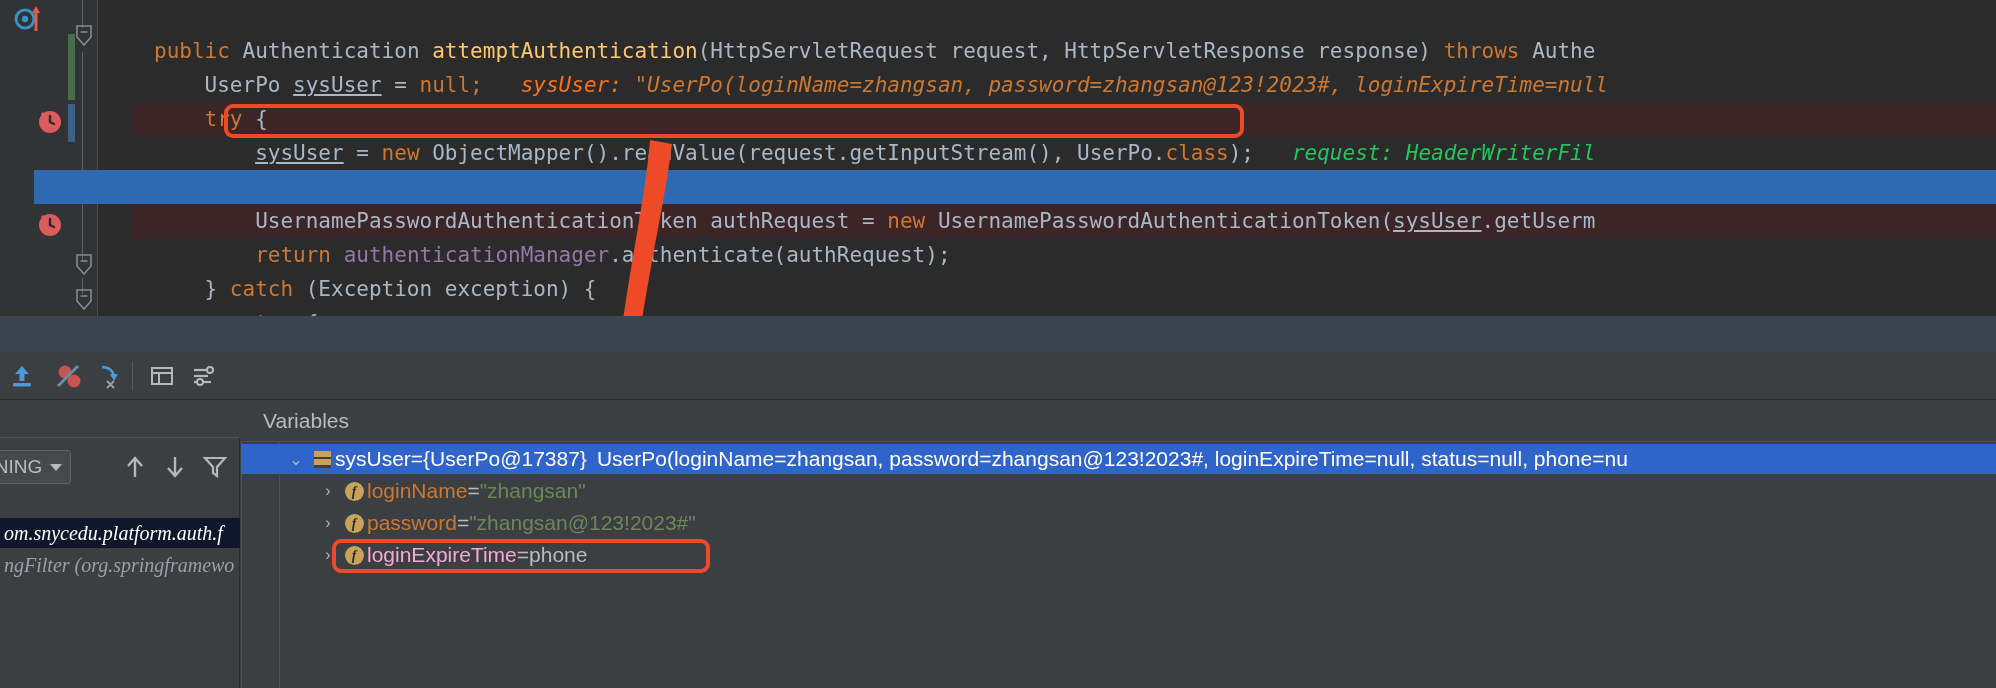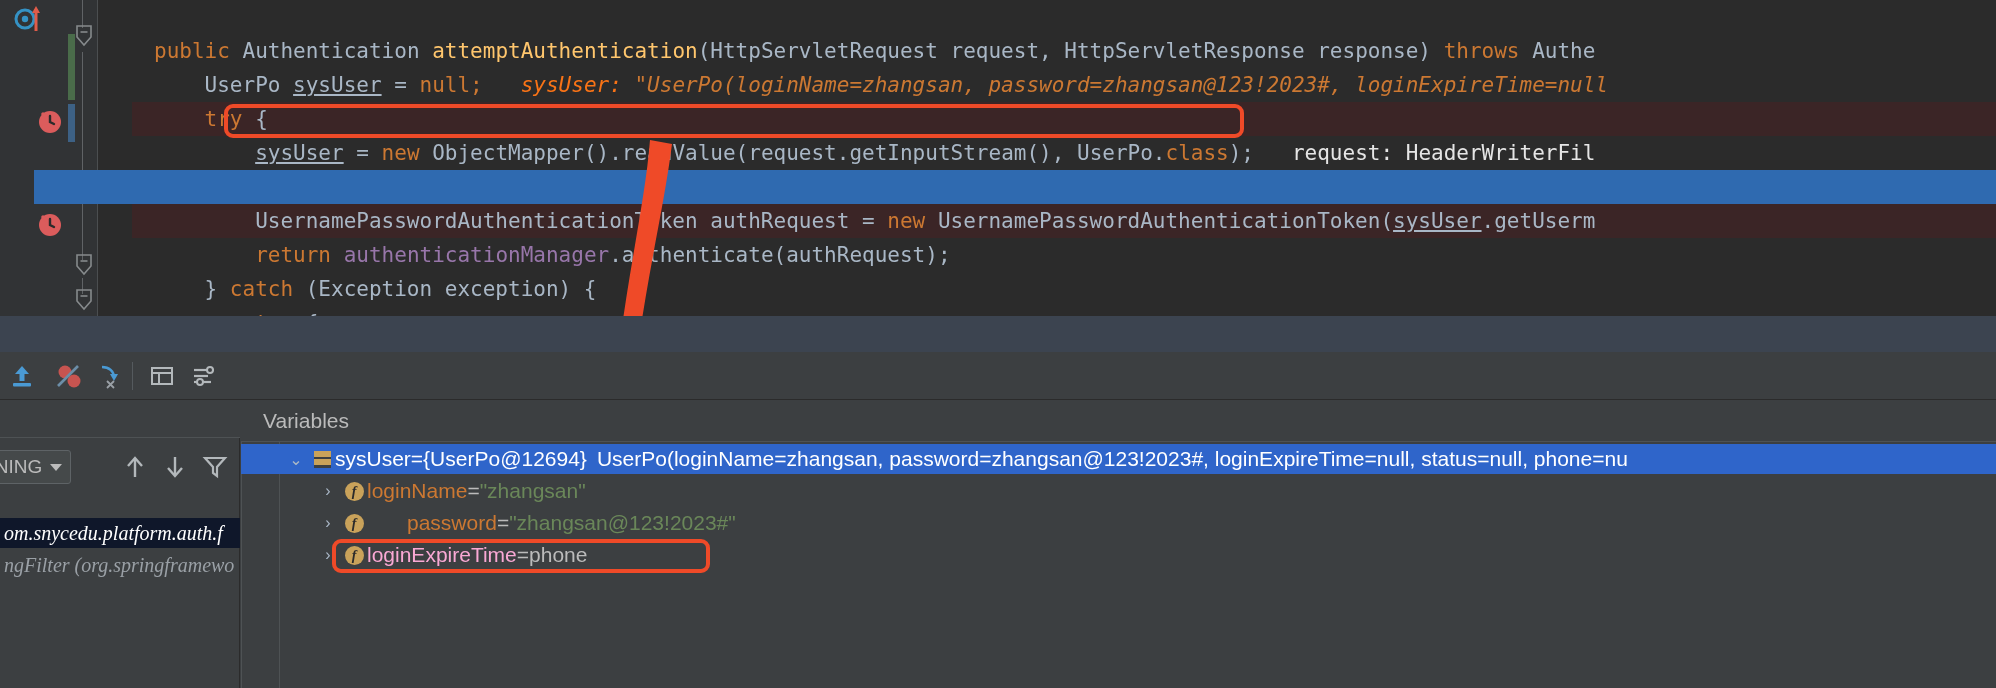--- a/index.html
+++ b/index.html
@@ -46,21 +46,21 @@
   
   .k  { color: #cc7832; }            
   .t  { color: #a9b7c6; }            
   .fn { color: #ffc66d; }
   .u  { text-decoration: underline; } 
   .hint {
     color: #f97316; font-style: italic;
     font-family: "DejaVu Sans Mono", monospace;
   }
   .hintval { color: #cc7832; font-style: italic; }
-  .hintval2 { color: #e5e5e5; }
+  .hintval2 { color: #22c55e; font-style: italic; }
   .mgr { color: #9876aa; }
 
   
   .fold-mark {
     position: absolute; left: 74px; width: 18px; height: 22px;
   }
   .fold-mark svg { display: block; }
   .fold-line {
     position: absolute; left: 82px; width: 1px; background: #606366;
   }
@@ -372,40 +372,40 @@
       <div class="vert-div" style="left:0px;"></div>
       <div class="vert-div" style="left:38px;"></div>
 
       <div class="var-row selected" style="top:44px; padding-left:42px;">
         <span class="twisty">⌄</span>
         <span class="var-icon">
             <span class="obj-badge"></span>
           </span>
         <span>sysUser</span>
         <span> = </span>
-        <span>{UserPo@12694}</span>
+        <span>{UserPo@17387}</span>
         <span style="padding-left:10px;">UserPo(loginName=zhangsan, password=zhangsan@123!2023#, loginExpireTime=null, status=null, phone=nu</span>
       </div>
 
       <div class="var-row" style="top:76px; padding-left:74px;">
         <span class="twisty">›</span>
         <span class="var-icon">
             <span class="field-badge">f</span>
           </span>
         <span style="color:#cc7832;">loginName</span>
         <span> = </span>
         <span class="val-str">"zhangsan"</span>
       </div>
 
       <div class="var-row" style="top:108px; padding-left:74px;">
         <span class="twisty">›</span>
         <span class="var-icon">
             <span class="field-badge">f</span>
           </span>
-        <span style="color:#cc7832;margin-left:40px;">password</span>
+        <span style="color:#cc7832;">password</span>
         <span> = </span>
         <span class="val-str">"zhangsan@123!2023#"</span>
       </div>
 
       <div class="var-row" style="top:140px; padding-left:74px;">
         <span class="twisty">›</span>
         <span class="var-icon">
             <span class="field-badge">f</span>
           </span>
         <span style="color:#f9a8d4;">loginExpireTime</span>

